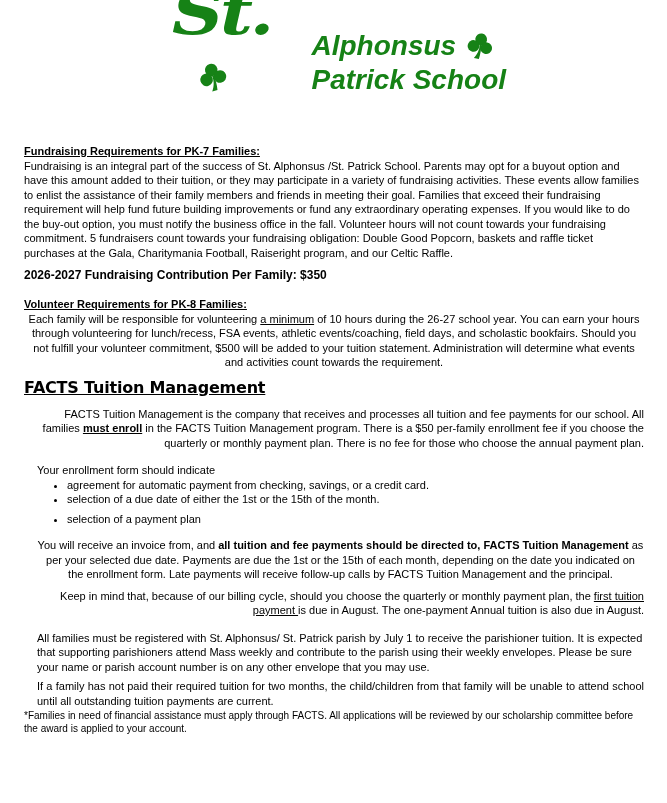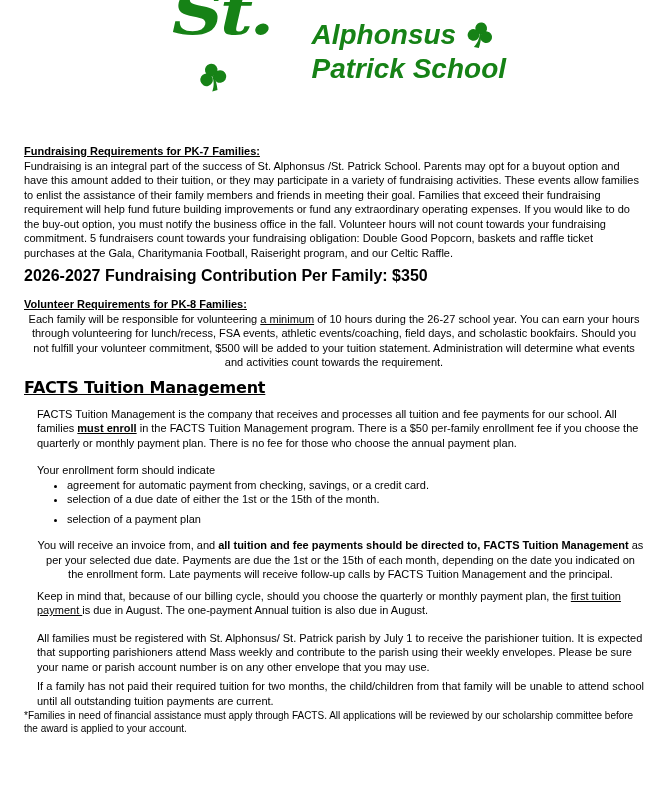--- a/index.html
+++ b/index.html
@@ -46,21 +46,21 @@
     position: absolute;
     left: 26px;
     top: 44px;
     width: 30px;
     height: 30px;
     transform: rotate(-14deg);
   }
   .logo-names {
     position: absolute;
     left: 140px;
-    top: 0;
+    top: 11px;
     font-weight: bold;
     font-style: italic;
     font-size: 28px;
     line-height: 34px;
     white-space: nowrap;
   }
   .logo-names .name-row {
     display: flex;
     align-items: center;
   }
@@ -73,26 +73,26 @@
   .shamrock { fill: currentColor; display: block; }
 
   
   .sec-head {
     font-weight: bold;
     text-decoration: underline;
   }
   .para { margin: 0 0 12px; }
   .m0  { margin-bottom: 0; }
   .m7  { margin-bottom: 7px; text-align: center; }
-  .m13 { margin-bottom: 13px; }
+  .m13 { margin-bottom: 13px; text-align: right; }
   .m14 { margin-bottom: 5px; }
   .m1  { margin-bottom: 1px; }
 
   .big-head {
-    font-size: 16px;
+    font-size: 12px;
     line-height: 25px;
     font-weight: bold;
     margin: 3px 0 9px;
   }
   .facts-head {
     font-family: "DejaVu Sans", sans-serif;
     font-size: 16px;
     line-height: 21px;
     font-weight: bold;
     text-decoration: underline;

